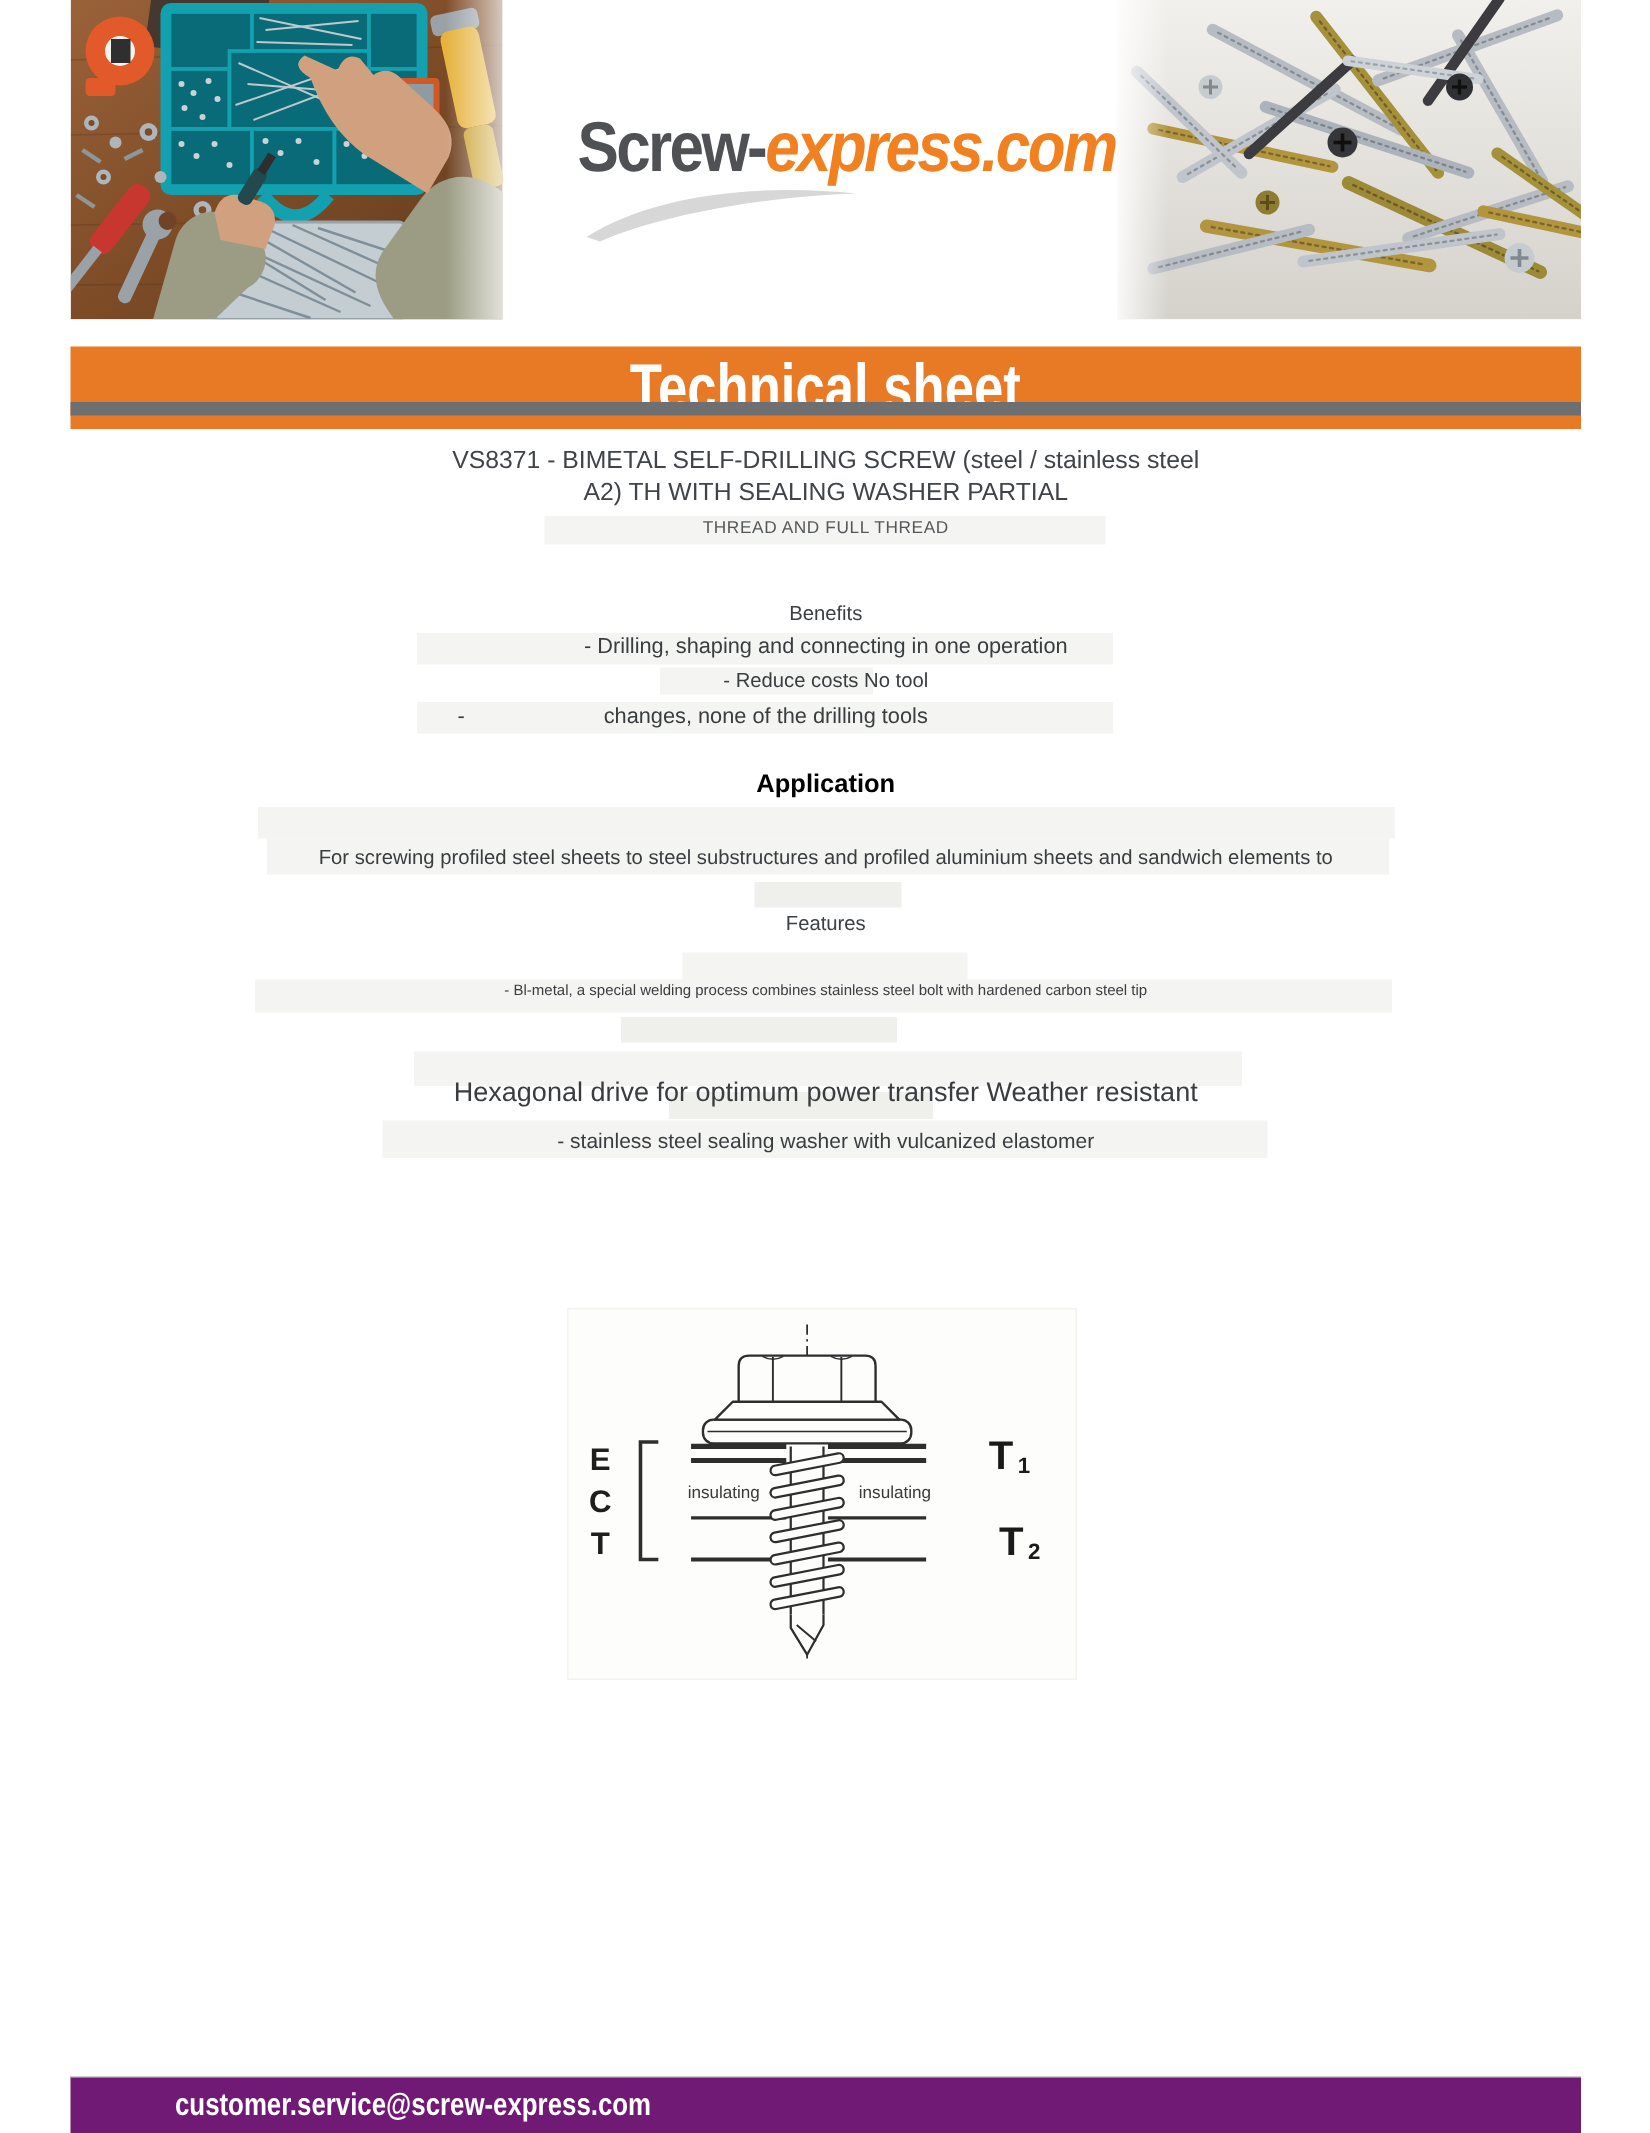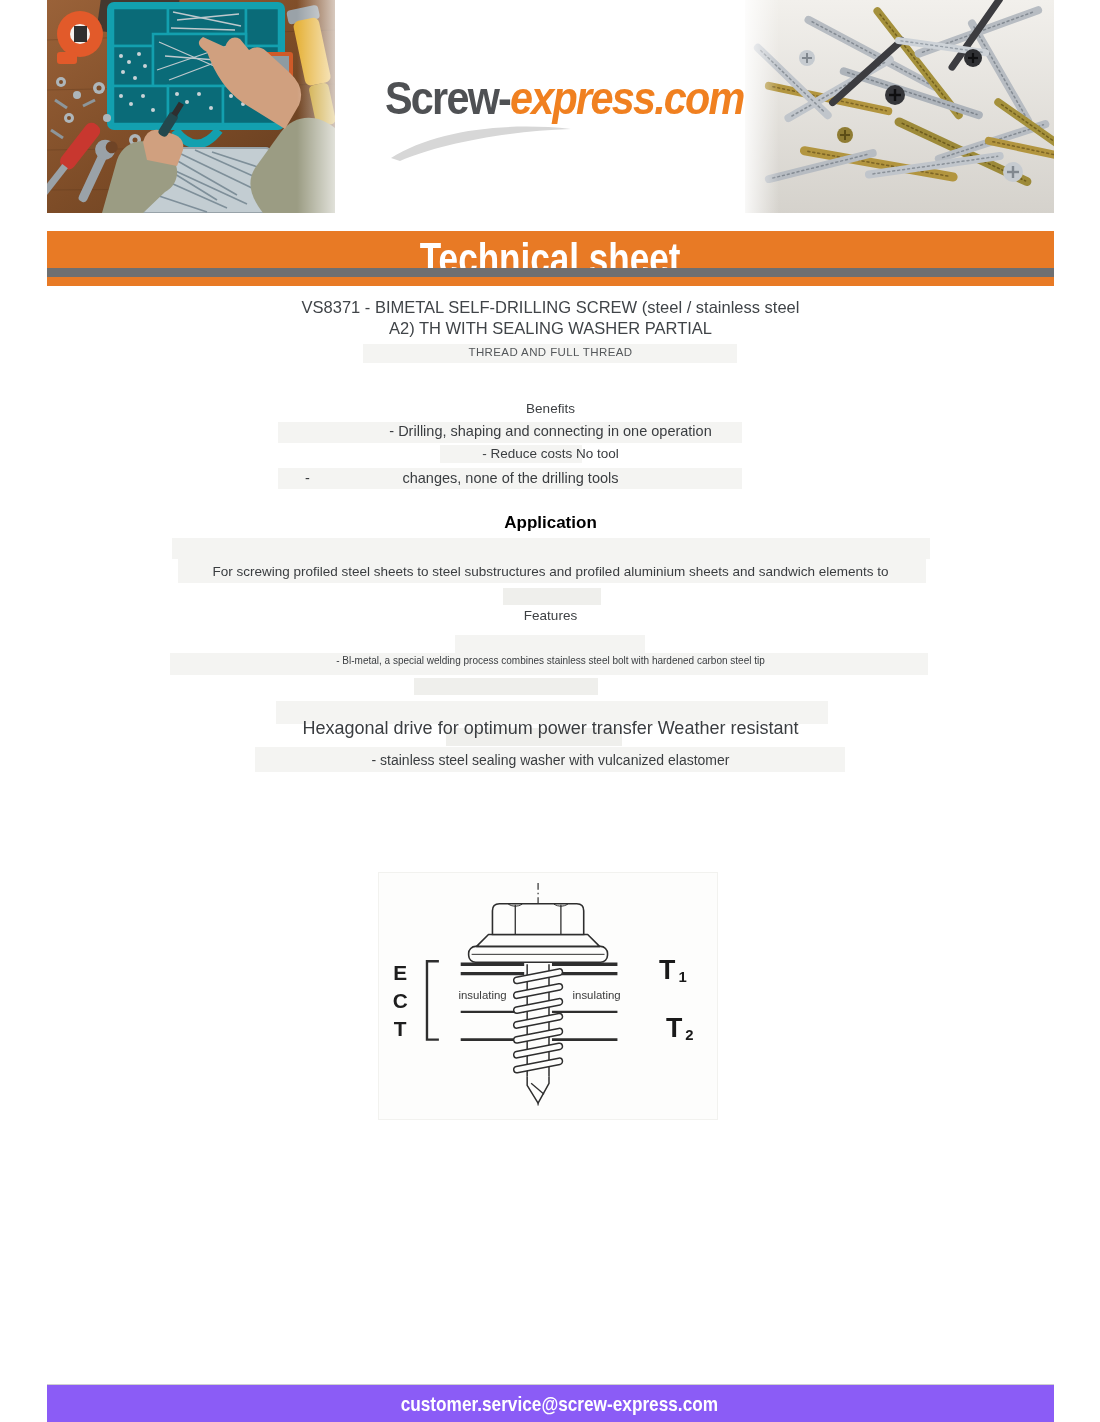--- a/index.html
+++ b/index.html
@@ -45,23 +45,23 @@
   .f3{top:752px;font-size:14px;}
   
   .diagram{position:absolute;left:331px;top:872px;width:340px;height:248px;background:#fdfdfc;
            border:1px solid #f2f2ef;box-sizing:border-box;z-index:2;}
   .diagram svg{display:block;width:100%;height:100%;}
   .dg-letter{font-family:"Liberation Sans",sans-serif;font-weight:bold;font-size:21px;fill:#1e1e1e;}
   .dg-ins{font-family:"Liberation Sans",sans-serif;font-size:11.5px;fill:#3a3a3a;}
   .dg-t{font-family:"Liberation Sans",sans-serif;font-weight:bold;font-size:27px;fill:#1a1a1a;}
   .dg-tsub{font-size:15px;}
   
-  .footer{position:absolute;left:47px;top:1384px;width:1007px;height:38px;background:#8b5cf6;
+  .footer{position:absolute;left:47px;top:1384px;width:1007px;height:38px;background:#701a75;
           border-top:1px solid #cfcfcf;box-sizing:border-box;
-          display:flex;align-items:center;justify-content:center;padding-right:52px;}
+          display:flex;align-items:center;justify-content:flex-start;padding-right:52px;}
   .footer span{color:#ffffff;font-weight:700;font-size:21px;white-space:nowrap;
                transform:scaleX(0.82);transform-origin:right center;}
 </style>
 </head>
 <body>
 
 <div class="page">
 
   <div class="photo photo-left">
     <svg viewBox="0 0 288 213" preserveAspectRatio="none">

